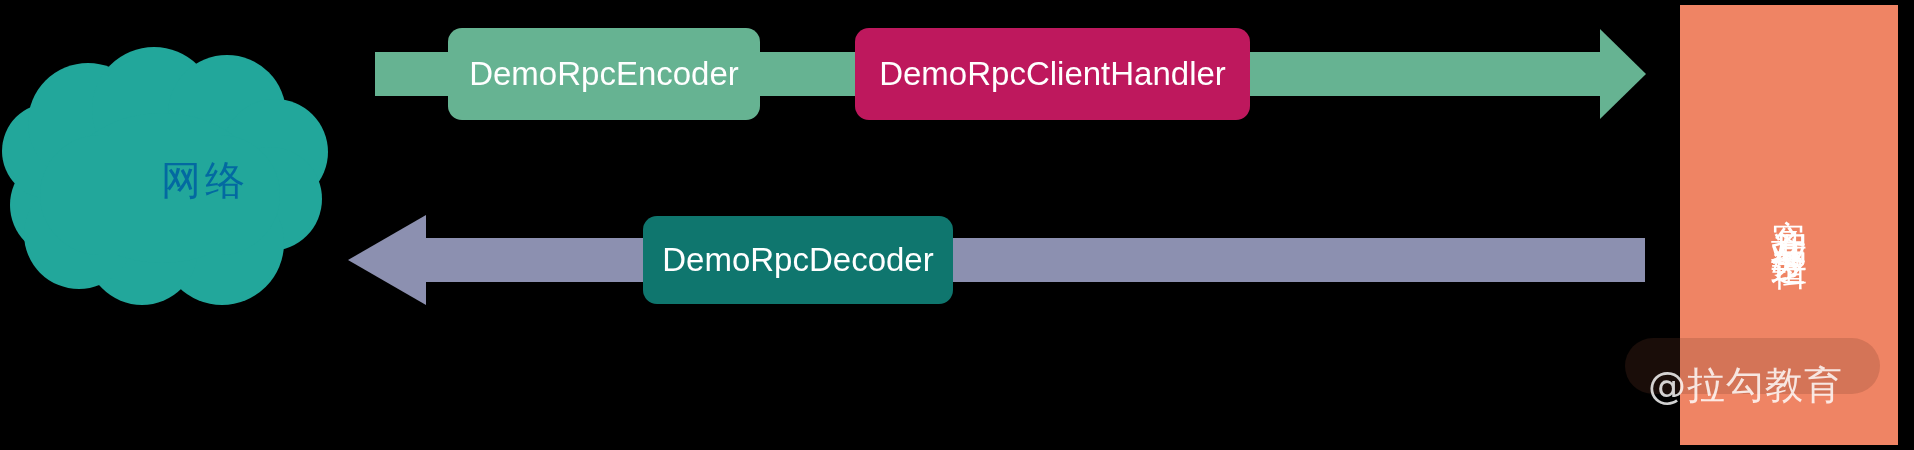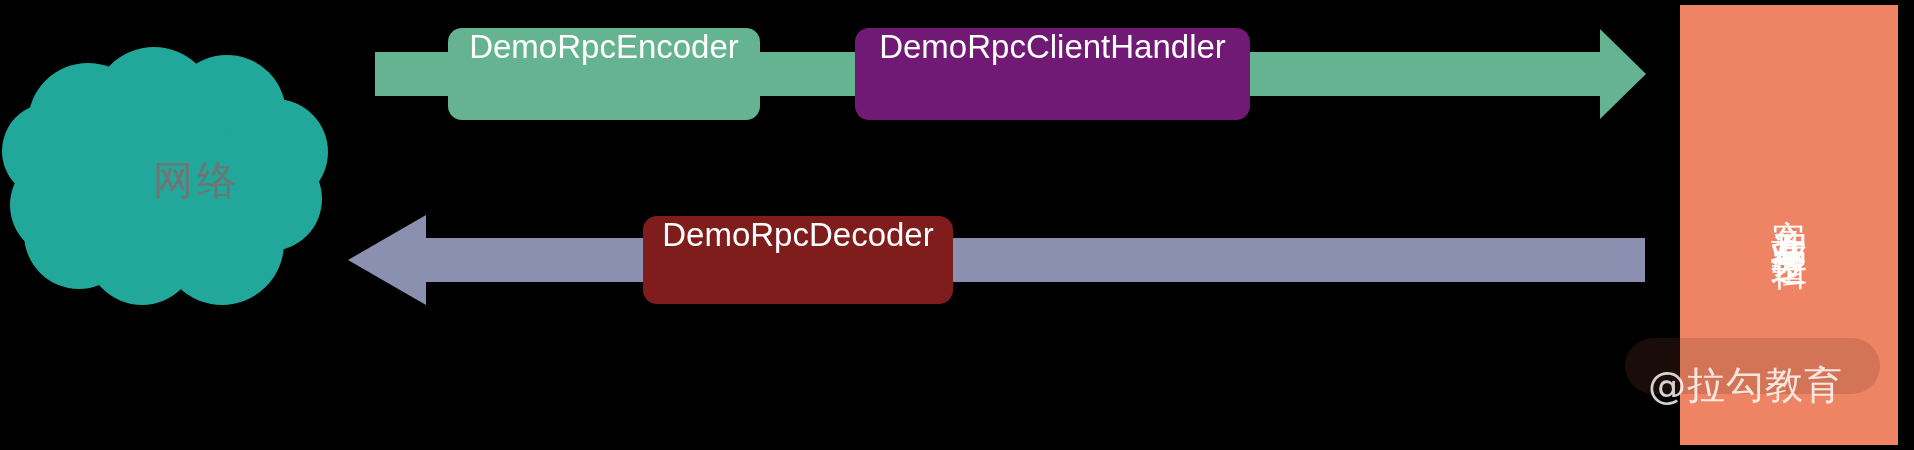--- a/index.html
+++ b/index.html
@@ -26,28 +26,28 @@
     width: 330px;
     height: 250px;
   }
   .cloud-wrap .puff {
     position: absolute;
     background: #22a79b;
     border-radius: 50%;
   }
   .cloud-label {
     position: absolute;
-    left: 0;
+    left: 8px;
     top: 0;
     width: 330px;
     height: 250px;
     display: flex;
     align-items: center;
     justify-content: center;
-    color: #737373;
+    color: #0369a1;
     font-size: 40px;
     letter-spacing: 4px;
     font-family: "DejaVu Sans", "Liberation Sans", sans-serif;
     z-index: 5;
     padding-left: 32px;
   }
 
   
   .arrow-shaft {
     position: absolute;
@@ -65,21 +65,21 @@
   .arrow-head.left {
     border-top: 45px solid transparent;
     border-bottom: 45px solid transparent;
   }
 
   
   .node {
     position: absolute;
     border-radius: 14px;
     display: flex;
-    align-items: flex-start;
+    align-items: center;
     justify-content: center;
     color: #ffffff;
     font-size: 33px;
     white-space: nowrap;
     z-index: 4;
   }
 
   
   .panel {
     position: absolute;
@@ -149,28 +149,28 @@
     <div class="cloud-label">网络</div>
   </div>
 
   <div class="arrow-shaft" style="left:375px; top:52px; width:1230px; background:#66b392;"></div>
   <div class="arrow-head right" style="left:1600px; top:29px; border-left:46px solid #66b392;"></div>
 
   <div class="node" style="left:448px; top:28px; width:312px; height:92px; background:#66b392;">
     <span>DemoRpcEncoder</span>
   </div>
 
-  <div class="node" style="left:855px; top:28px; width:395px; height:92px; background:#701a75;">
+  <div class="node" style="left:855px; top:28px; width:395px; height:92px; background:#be185d;">
     <span>DemoRpcClientHandler</span>
   </div>
 
   <div class="arrow-shaft" style="left:425px; top:238px; width:1220px; background:#8c90b0;"></div>
   <div class="arrow-head left" style="left:348px; top:215px; border-right:78px solid #8c90b0;"></div>
 
-  <div class="node" style="left:643px; top:216px; width:310px; height:88px; background:#7f1d1d;">
+  <div class="node" style="left:643px; top:216px; width:310px; height:88px; background:#0f766e;">
     <span>DemoRpcDecoder</span>
   </div>
 
   <div class="panel">
     <div class="panel-text">客户端业务逻辑</div>
   </div>
 
   <div class="watermark"></div>
   <div class="watermark-text">@拉勾教育</div>
 

